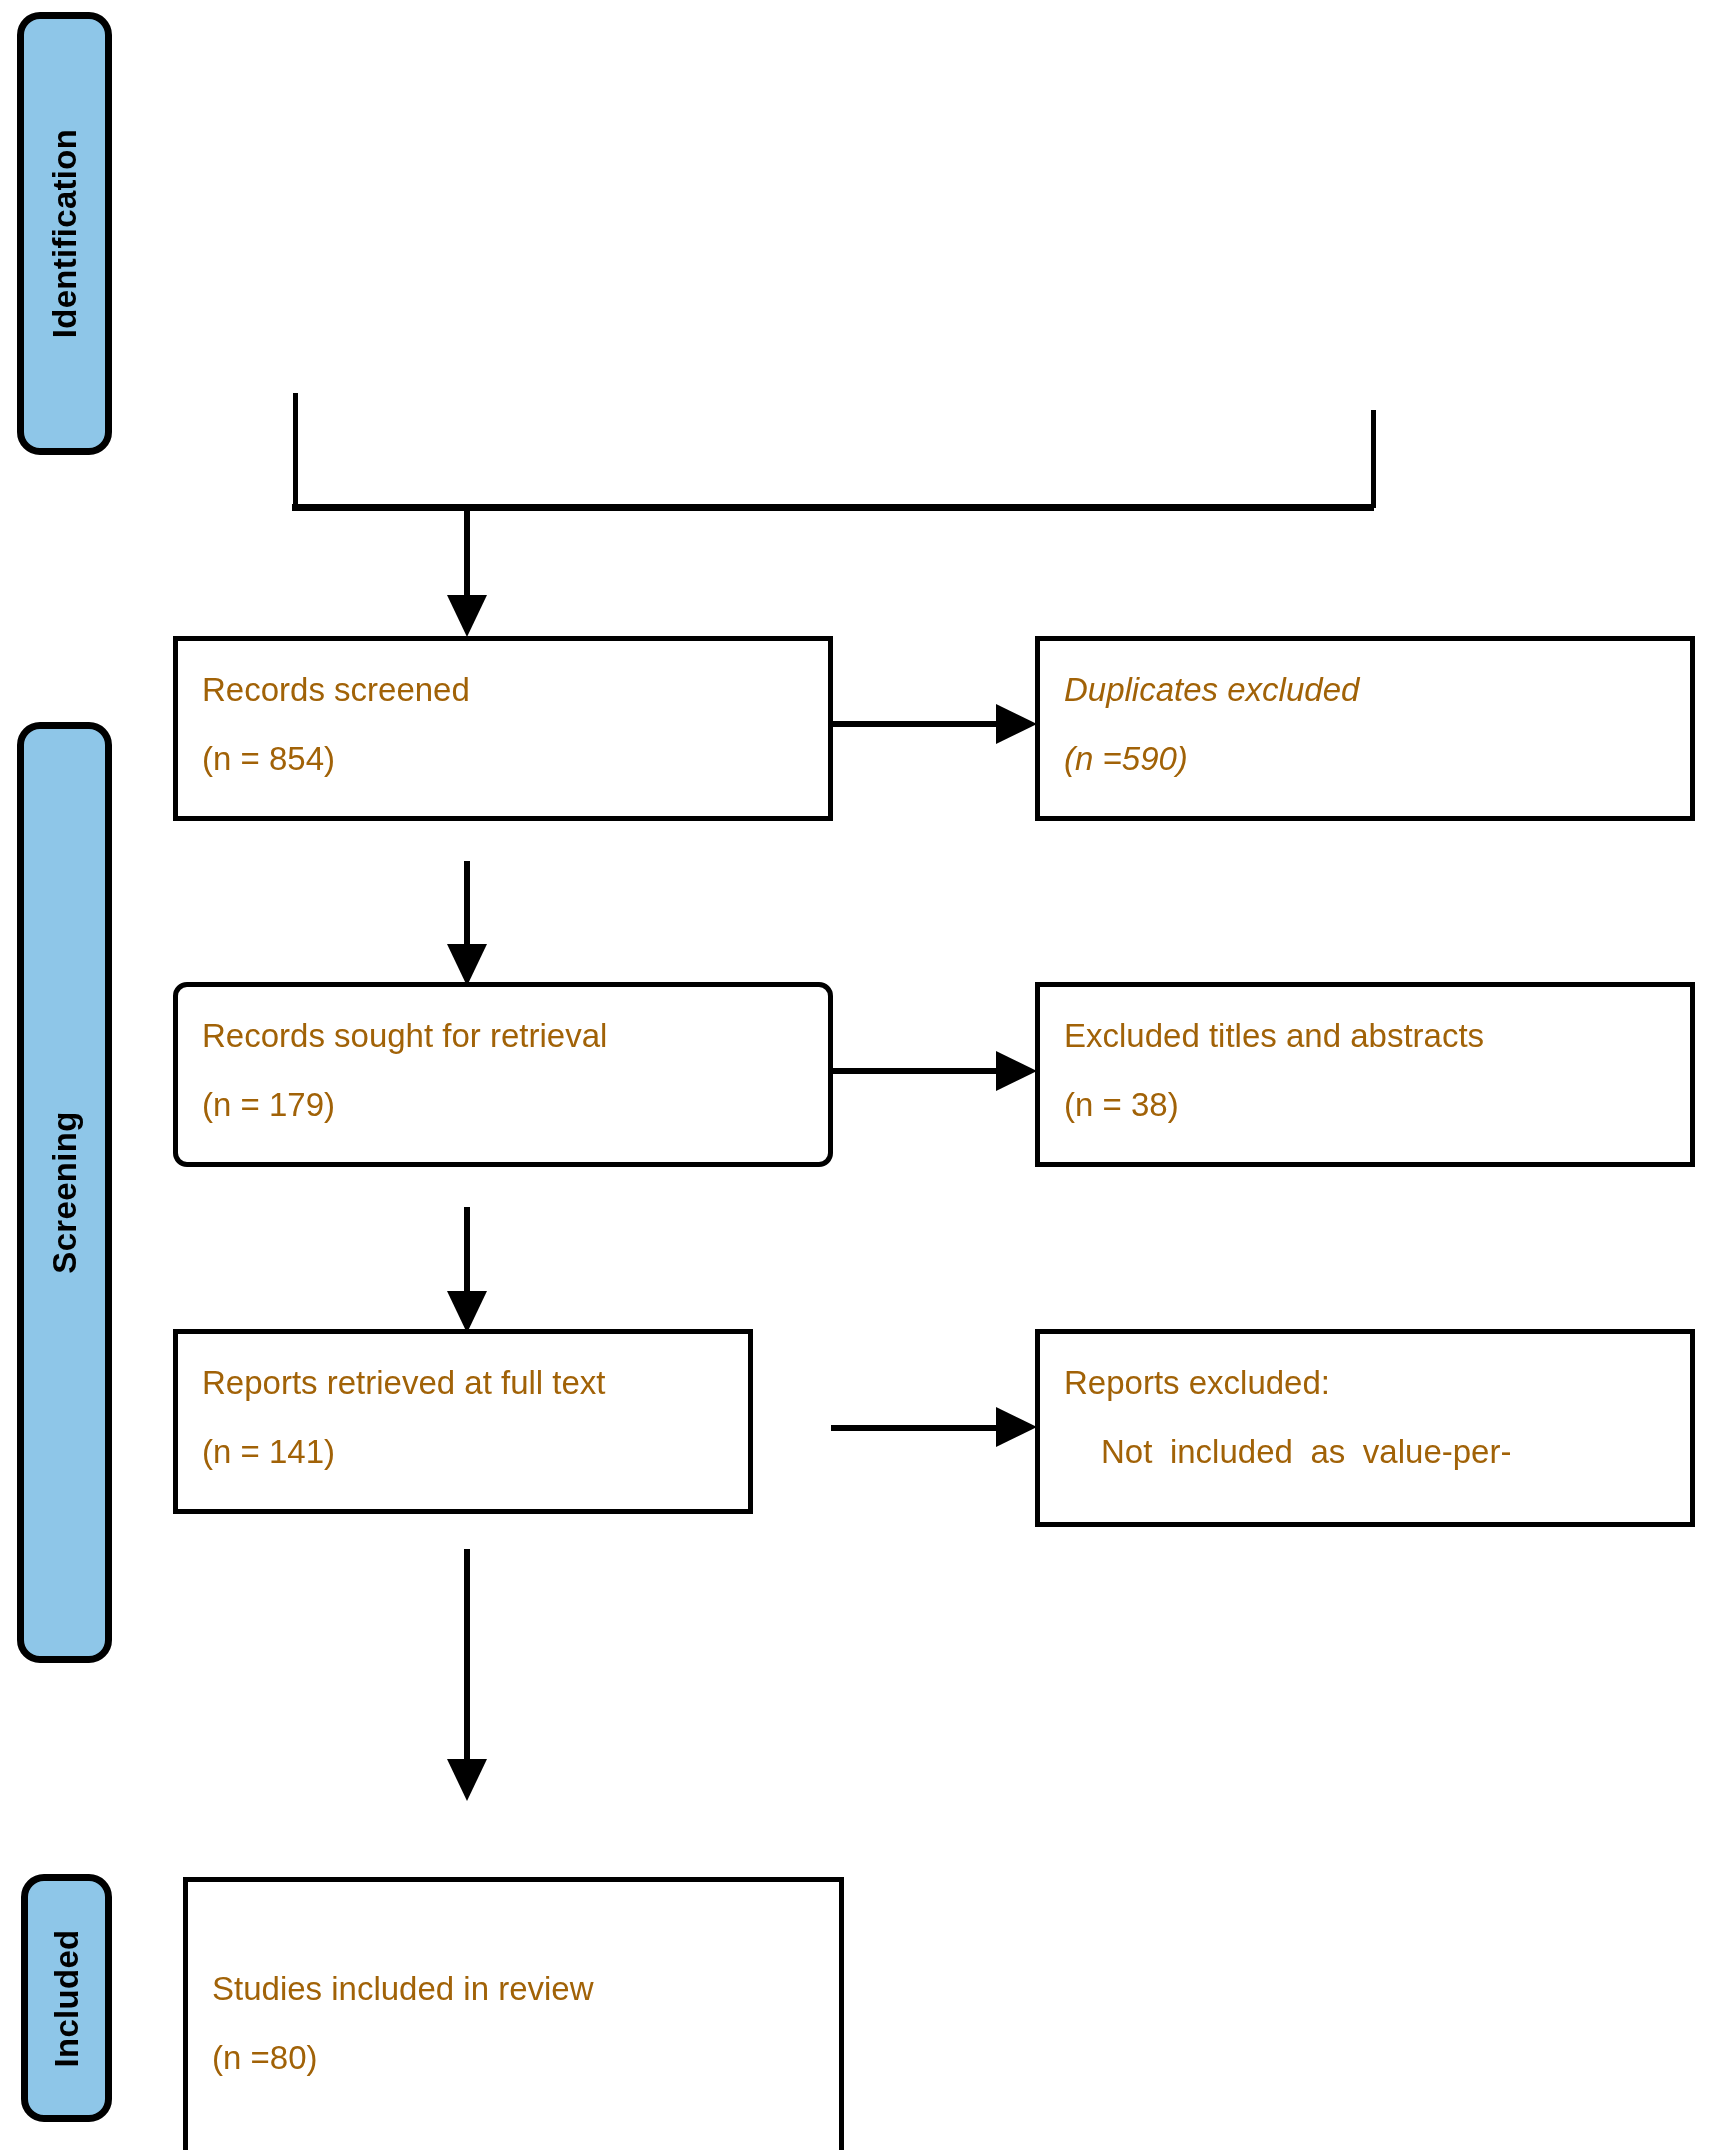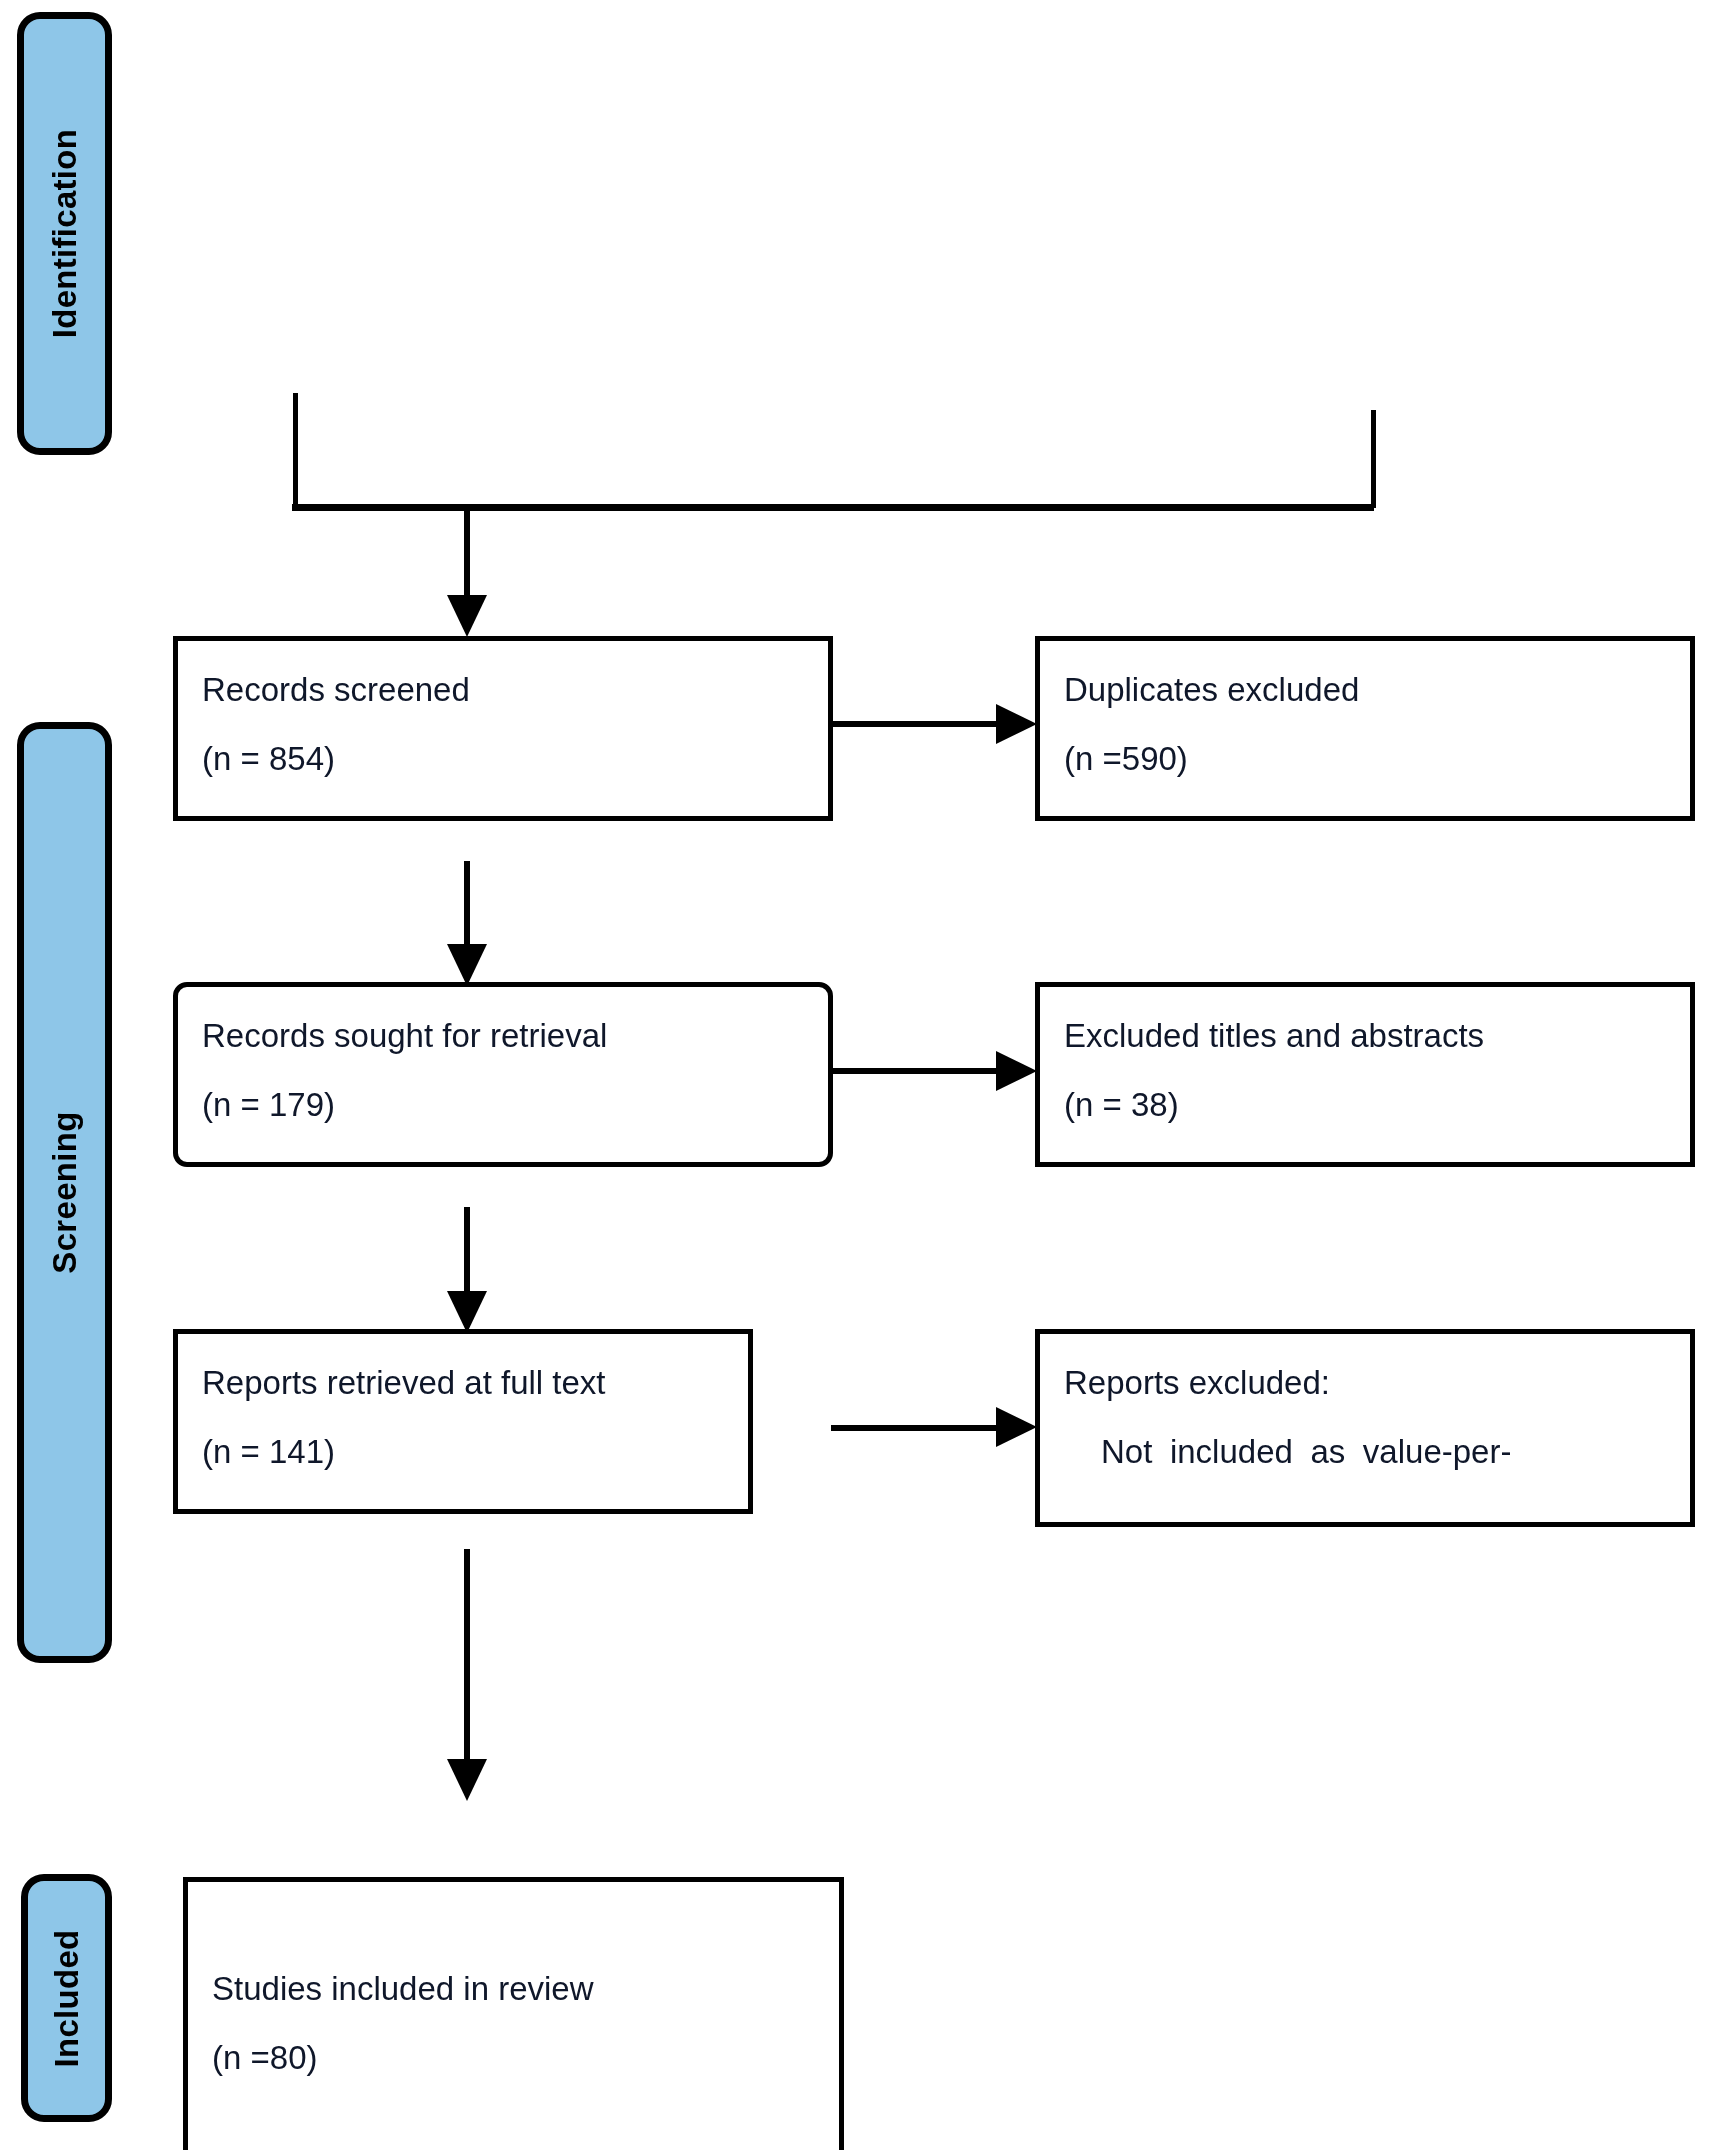--- a/index.html
+++ b/index.html
@@ -44,21 +44,21 @@
   .flow-box {
     position: absolute;
     background: #ffffff;
     border: 5.8px solid #000000;
     box-sizing: border-box;
     overflow: hidden;
     padding: 31px 24px 0 24px;
   }
   .flow-box .line {
     font-size: 33px;
-    color: #0f172a;
+    color: #a16207;
     line-height: 1.08;
     white-space: nowrap;
   }
   .flow-box .line.gap {
     margin-top: 33px;
   }
   .flow-box .line.indent {
     padding-left: 37px;
     letter-spacing: 0;
     word-spacing: 8.4px;
@@ -128,21 +128,21 @@
   <div class="arrow-down" style="left:447px; top:595px;"></div>
 
   <div class="flow-box" style="left:173px; top:636px; width:660px; height:185px;">
     <div class="line">Records screened</div>
     <div class="line gap">(n = 854)</div>
   </div>
 
   <div class="hline" style="left:831px; top:721px; width:169px;"></div>
   <div class="arrow-right" style="left:996px; top:704px;"></div>
 
-  <div class="flow-box" style="left:1035px; top:636px; width:660px; height:185px;">
+  <div class="flow-box" style="left:1035px; top:636px; width:660px; height:185px;font-style:italic;">
     <div class="line">Duplicates excluded</div>
     <div class="line gap">(n =590)</div>
   </div>
 
   <div class="vline" style="left:464px; top:861px; height:106px;"></div>
   <div class="arrow-down" style="left:447px; top:944px;"></div>
 
   <div class="flow-box" style="left:173px; top:982px; width:660px; height:185px;border-radius:14px;">
     <div class="line">Records sought for retrieval</div>
     <div class="line gap">(n = 179)</div>

